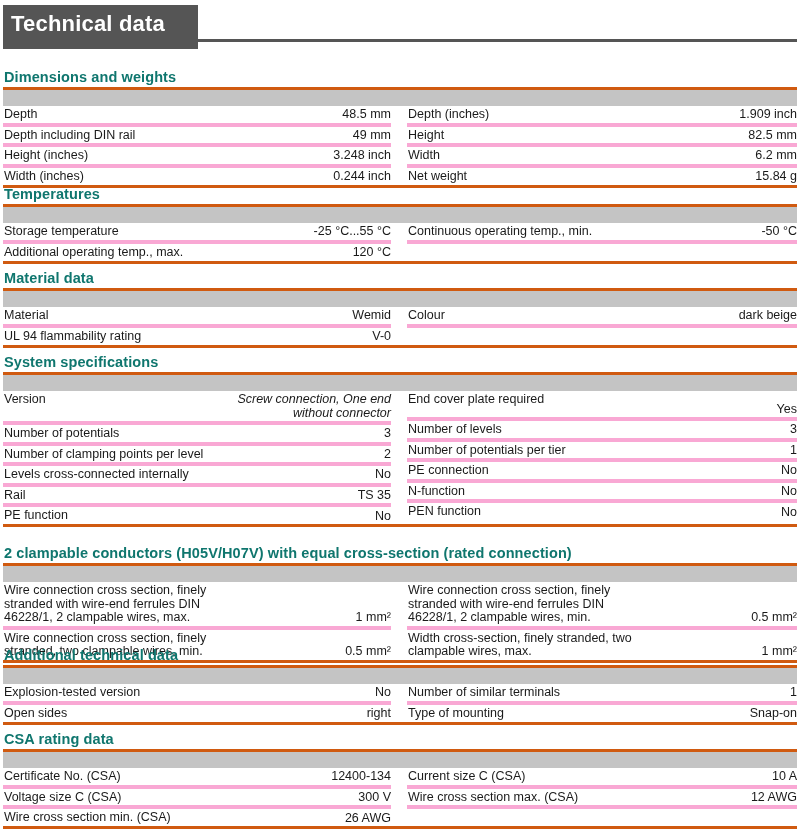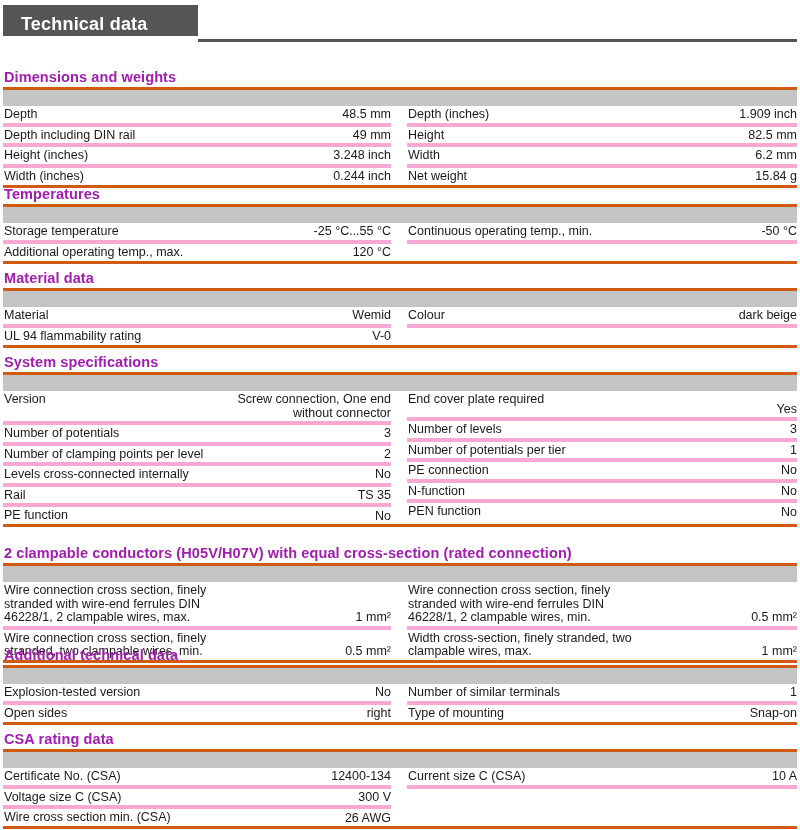--- a/index.html
+++ b/index.html
@@ -1,45 +1,45 @@
 <!DOCTYPE html>
 <html><head>
   <meta charset="utf-8">
   <style>
     * { box-sizing: border-box; margin: 0; padding: 0; }
     html, body { width: 800px; height: 830px; background: #ffffff; overflow: hidden; }
     body { font-family: "Liberation Sans", sans-serif; color: #1a1a1a; position: relative; }
 
     .title-bar { position: absolute; left: 3px; top: 5px; width: 794px; height: 38px; }
     .title-tab {
-      position: absolute; left: 0; top: 0; height: 31px; width: 195px;
-      background: #555555; color: #ffffff; font-weight: bold; font-size: 18px;
-      line-height: 38px; padding-left: 18px; letter-spacing: 0.2px;
+      position: absolute; left: 0; top: 0; height: 44px; width: 195px;
+      background: #555555; color: #ffffff; font-weight: bold; font-size: 22px;
+      line-height: 38px; padding-left: 8px; letter-spacing: 0.2px;
     }
     .title-rule { position: absolute; left: 195px; right: 0; top: 34px; height: 3px; background: #555555; }
 
     .section { position: absolute; left: 3px; width: 794px; }
     .section-title {
       font-weight: bold; font-size: 14.5px; height: 20px; line-height: 20px; padding-left: 1px;
-      color: #a21caf; letter-spacing: 0.1px;
+      color: #0f766e; letter-spacing: 0.1px;
     }
     .orange { height: 3px; background: #d05a10; }
     .band { height: 16px; background: #c4c4c4; }
     .cols { display: flex; justify-content: space-between; }
     .col { width: 388px; }
     .col.right { width: 390px; }
     .row {
       display: flex; font-size: 12.5px; line-height: 13.5px; padding: 2px 0 1px 1px;
       border-bottom: 4px solid #f9a8d4; min-height: 17px; align-items: flex-end;
     }
     .row.last { border-bottom: none; }
     .row .lab { width: 231px; flex: none; align-self: flex-start; }
     .col.right .row .lab { width: 232px; }
     .row .val { flex: 1; text-align: right; }
-    .row .val.top { align-self: flex-start; }
+    .row .val.top { align-self: flex-start; font-style: italic; }
     .end-rule { height: 3px; background: #d05a10; }
   </style>
 </head>
 <body>
 
 <div class="title-bar">
   <div class="title-tab">Technical data</div>
   <div class="title-rule"></div>
 </div>
 
@@ -274,16 +274,20 @@
       <div class="row last">
           <span class="lab">Wire cross section min. (CSA)</span>
           <span class="val">26 AWG</span>
         </div>
     </div>
     <div class="col right">
       <div class="row">
           <span class="lab">Current size C (CSA)</span>
           <span class="val">10 A</span>
         </div>
+      <div class="row">
+          <span class="lab">Wire cross section max. (CSA)</span>
+          <span class="val">12 AWG</span>
+        </div>
     </div>
   </div>
   <div class="end-rule"></div>
 </div>
 
 </body></html>

